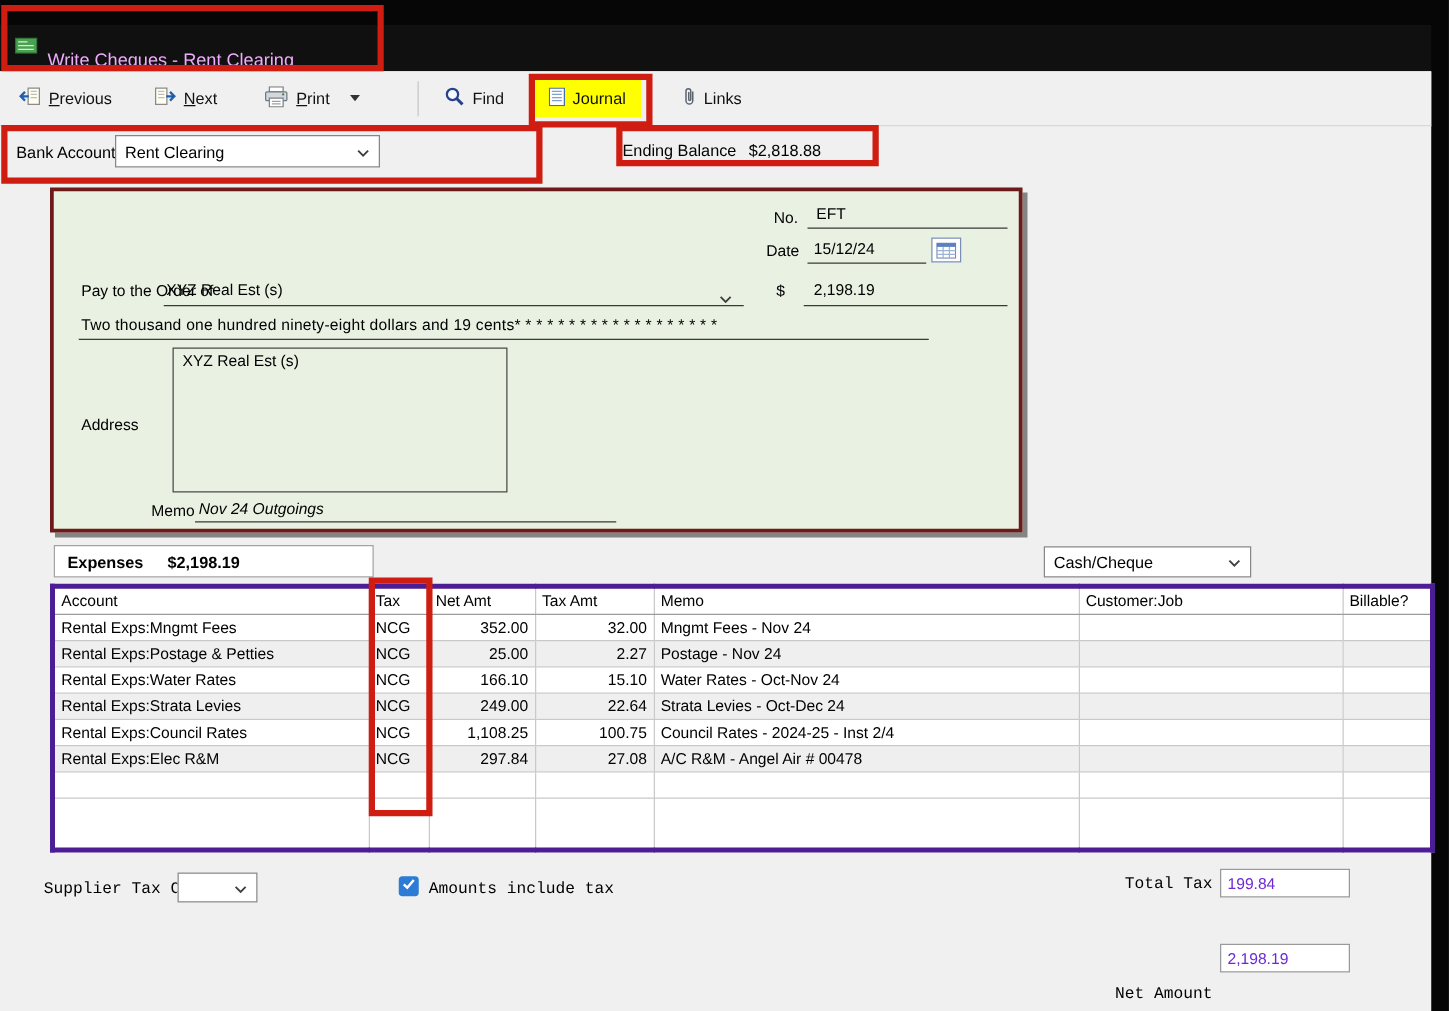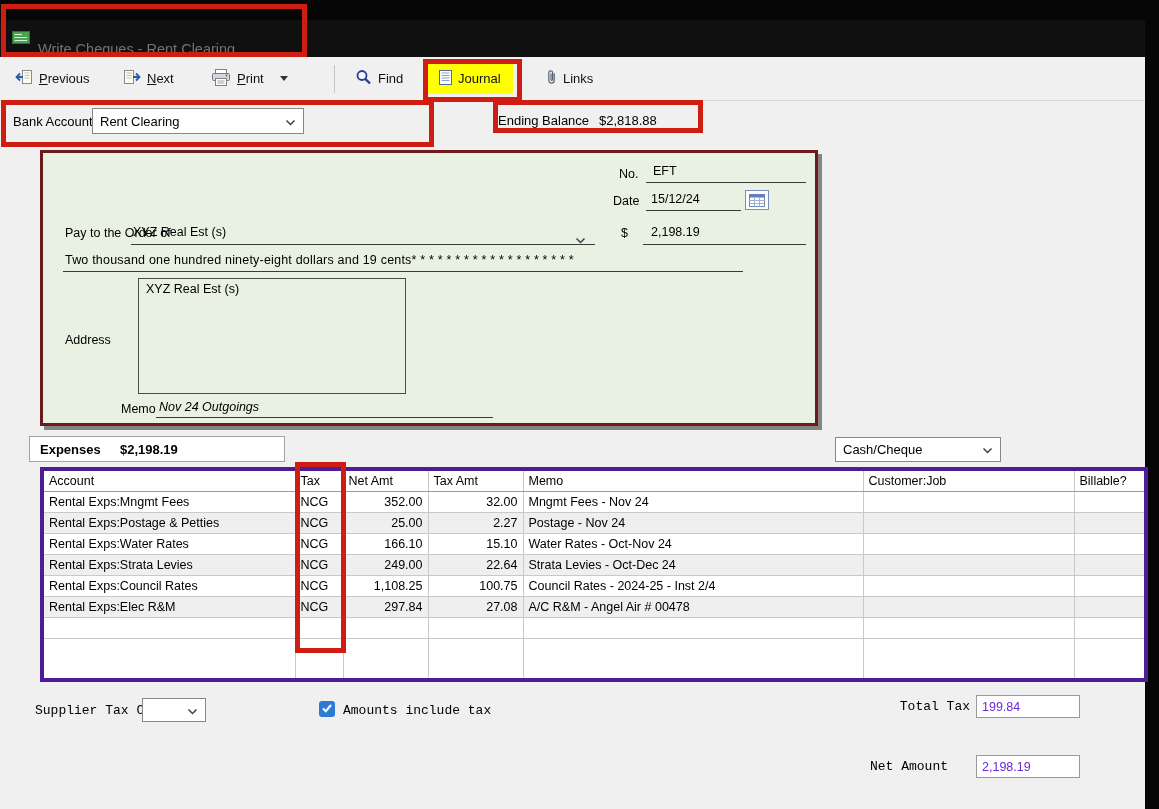--- a/index.html
+++ b/index.html
@@ -1,21 +1,21 @@
 <!DOCTYPE html>
 <html><head>
 <meta charset="utf-8">
 <style>
   * { margin:0; padding:0; box-sizing:border-box; }
   body { background:#000; width:1159px; height:809px; font-family:"Liberation Sans", sans-serif; }
   .screen { position:relative; width:1159px; height:809px; background:#060606; overflow:hidden; color:#000; }
 
   
   .titlebar { position:absolute; left:0; top:20px; width:1145px; height:37px; background:#101010; display:flex; align-items:center; gap:8px; padding-left:12px; }
-  .title-text { font-size:14.5px; color:#737373;margin-top:20px; }
+  .title-text { font-size:14.5px; color:#f0abfc;margin-top:20px; }
 
   
   .window { position:absolute; left:0; top:57px; width:1145px; height:752px; background:#f0f0f0; }
 
   
   .toolbar { position:absolute; left:0; top:0; width:1145px; height:44px; background:#f0f0f0; border-bottom:1px solid #d8d8d8; }
   .tb-btn { position:absolute; top:6px; height:31px; display:flex; align-items:center; gap:6px; font-size:13px; padding:0 9px; white-space:nowrap; color:#111; }
   .mn::first-letter { text-decoration:underline; }
   .tb-sep { position:absolute; left:334px; top:8px; width:1px; height:28px; background:#c6c6c6; }
   .journal-btn { background:#ffff00; }
@@ -35,21 +35,21 @@
   .val { position:absolute; font-size:12.5px; }
   .uline { position:absolute; border-bottom:1px solid #3a3a3a; height:1px; }
   .cal-btn { position:absolute; left:702px; top:37px; width:24px; height:20px; background:#fff; border:1px solid #7a8eb8; display:flex; align-items:center; justify-content:center; }
   .payee-chev { position:absolute; left:532px; top:77px; }
   .words { position:absolute; left:22px; top:100px; font-size:12.5px; white-space:nowrap; letter-spacing:0.2px; }
   .addr-box { position:absolute; left:95px; top:125px; width:268px; height:116px; border:1px solid #4a4a4a; font-size:12.5px; padding:3px 7px; }
 
   
   .tabsrow { position:absolute; left:0; top:379px; width:1145px; height:28px; }
   .tab { position:absolute; top:0; height:26px; border:1px solid #a3a3a3; font-size:13px; }
-  .tab-expenses { left:29px; width:256px; background:#fff; font-weight:bold; }
+  .tab-expenses { left:43px; width:256px; background:#fff; font-weight:bold; }
   .tab-items { left:300px; width:265px; background:#e9e9e9;margin-top:36px; }
   .tab .t-label { position:absolute; left:10px; top:5px; }
   .tab-expenses .t-value { position:absolute; left:90px; top:5px; }
   .tab-items .t-value { position:absolute; left:178px; top:5px; }
   .method-combo { position:absolute; left:835px; top:1px; width:166px; height:25px; }
 
   
   .exp-table { position:absolute; left:40px; top:410px; width:1104px; border-collapse:collapse; table-layout:fixed; background:#fff; font-size:12.5px; border:4px solid #4c1d95; }
   .exp-table th, .exp-table td { border:1px solid #c9c9c9; padding:2px 5px; overflow:hidden; white-space:nowrap; text-align:left; font-weight:normal; }
   .exp-table thead th { height:22px; border-bottom:1px solid #9b9b9b; }
@@ -331,21 +331,21 @@
     <div class="checkbox">
       <span><svg width="12" height="12" viewBox="0 0 12 12">
             <polyline points="2,6.5 4.8,9.2 10,3" fill="none" stroke="#fff" stroke-width="2"></polyline>
           </svg></span>
     </div>
     <span class="footer-label" style="left:343px; top:646px;">Amounts include tax</span>
 
     <span class="footer-label" style="left:858px; top:642px; width:112px; text-align:right;">Total Tax</span>
     <div class="input-box total-tax-input">199.84</div>
 
-    <span class="footer-label" style="left:848px; top:702px; width:122px; text-align:center;">Net Amount</span>
+    <span class="footer-label" style="left:848px; top:730px; width:122px; text-align:right;">Net Amount</span>
     <div class="input-box net-input">2,198.19</div>
 
   </div>
 
   <div class="anno anno-title"></div>
   <div class="anno anno-journal"></div>
   <div class="anno anno-bank"></div>
   <div class="anno anno-balance"></div>
   <div class="anno anno-tax"></div>
 

